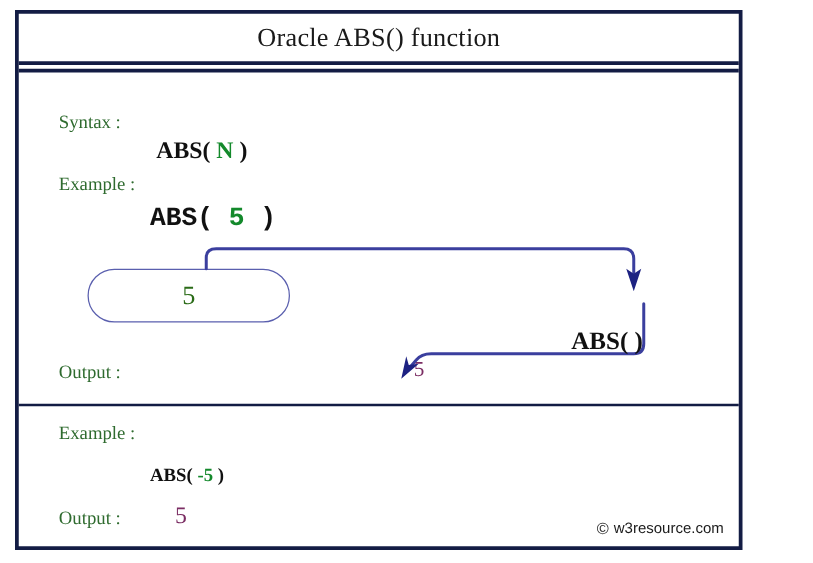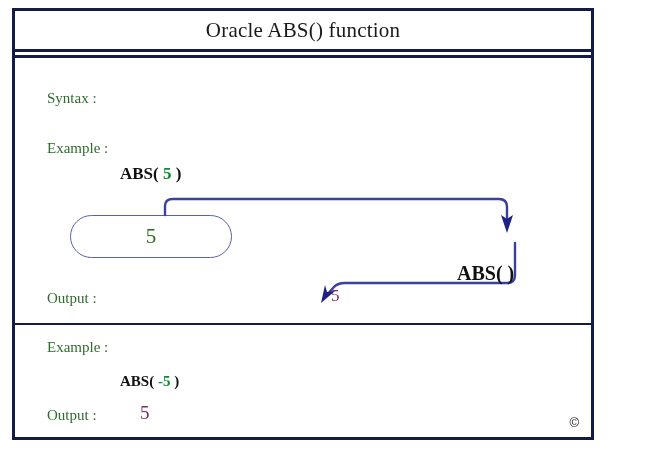--- a/index.html
+++ b/index.html
@@ -93,21 +93,21 @@
     position: absolute;
     font-family: "Liberation Serif", serif;
     font-size: 17px;
     color: #7b2d63;
     white-space: nowrap;
   }
 
   #syntax-label   { left: 32px; top: 32px; }
   #syntax-code    { left: 110px; top: 52px; font-size: 19px; }
   #example1-label { left: 32px; top: 82px; }
-  #example1-code  { left: 105px; top: 106px; font-size: 17px; }
+  #example1-code  { left: 105px; top: 106px; font-size: 21px; font-family: Liberation Mono, monospace; }
   #output1-label  { left: 32px; top: 232px; }
   #output1-value  { left: 316px; top: 228px; }
 
   
   #input-pill {
     position: absolute;
     left: 55px;
     top: 157px;
     width: 162px;
     height: 43px;
@@ -198,20 +198,21 @@
   <div id="title-bar">
     <span id="title-text">Oracle ABS() function</span>
   </div>
   <div id="title-rule-outer"></div>
   <div id="title-rule-inner"></div>
 
   <div id="section-one">
 
     <span class="lbl" id="syntax-label">Syntax :</span>
 
+    <span class="code" id="syntax-code"><span>ABS( </span><span class="arg">N</span><span> )</span></span>
 
     <span class="lbl" id="example1-label">Example :</span>
 
     <span class="code" id="example1-code"><span>ABS( </span><span class="arg">5</span><span> )</span></span>
 
     <div id="input-pill">
       <span id="input-pill-value">5</span>
     </div>
 
     <span id="function-call">ABS(  )</span>
@@ -235,15 +236,16 @@
     <span class="lbl" id="example2-label">Example :</span>
 
     <span class="code" id="example2-code"><span>ABS( </span><span class="arg">-5</span><span> )</span></span>
 
     <span class="lbl" id="output2-label">Output :</span>
     <span class="outval" id="output2-value">5</span>
   </div>
 
   <div id="footer">
     <span id="copyright-icon">©</span>
+    <span>w3resource.com</span>
   </div>
 
 </div>
 
 </body></html>

